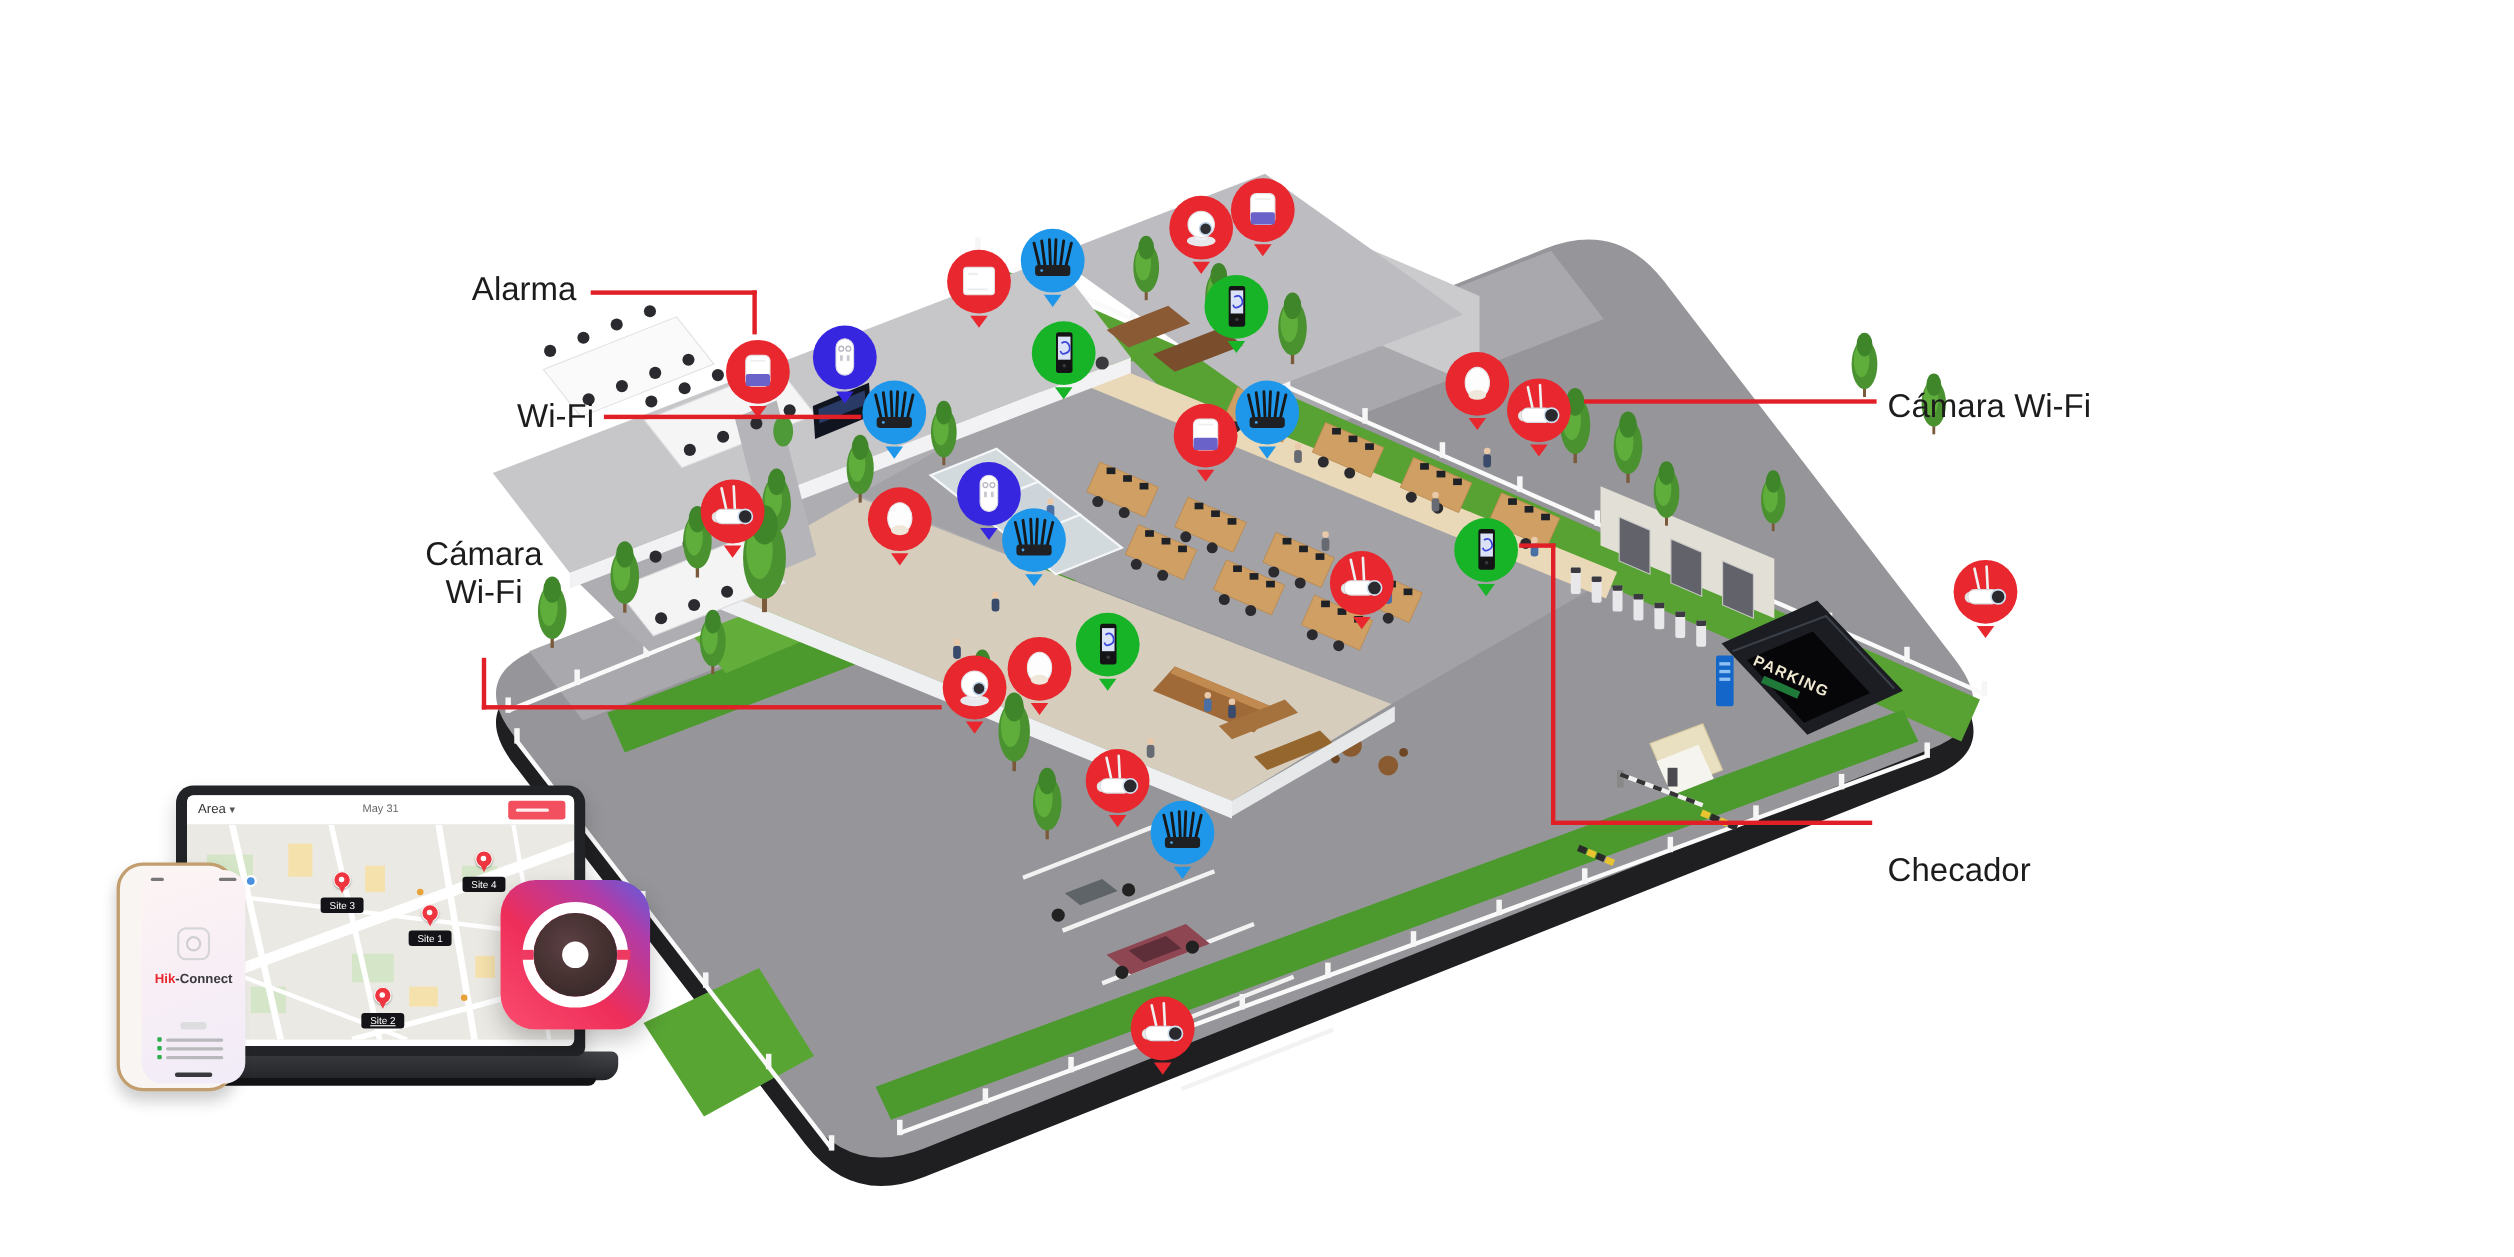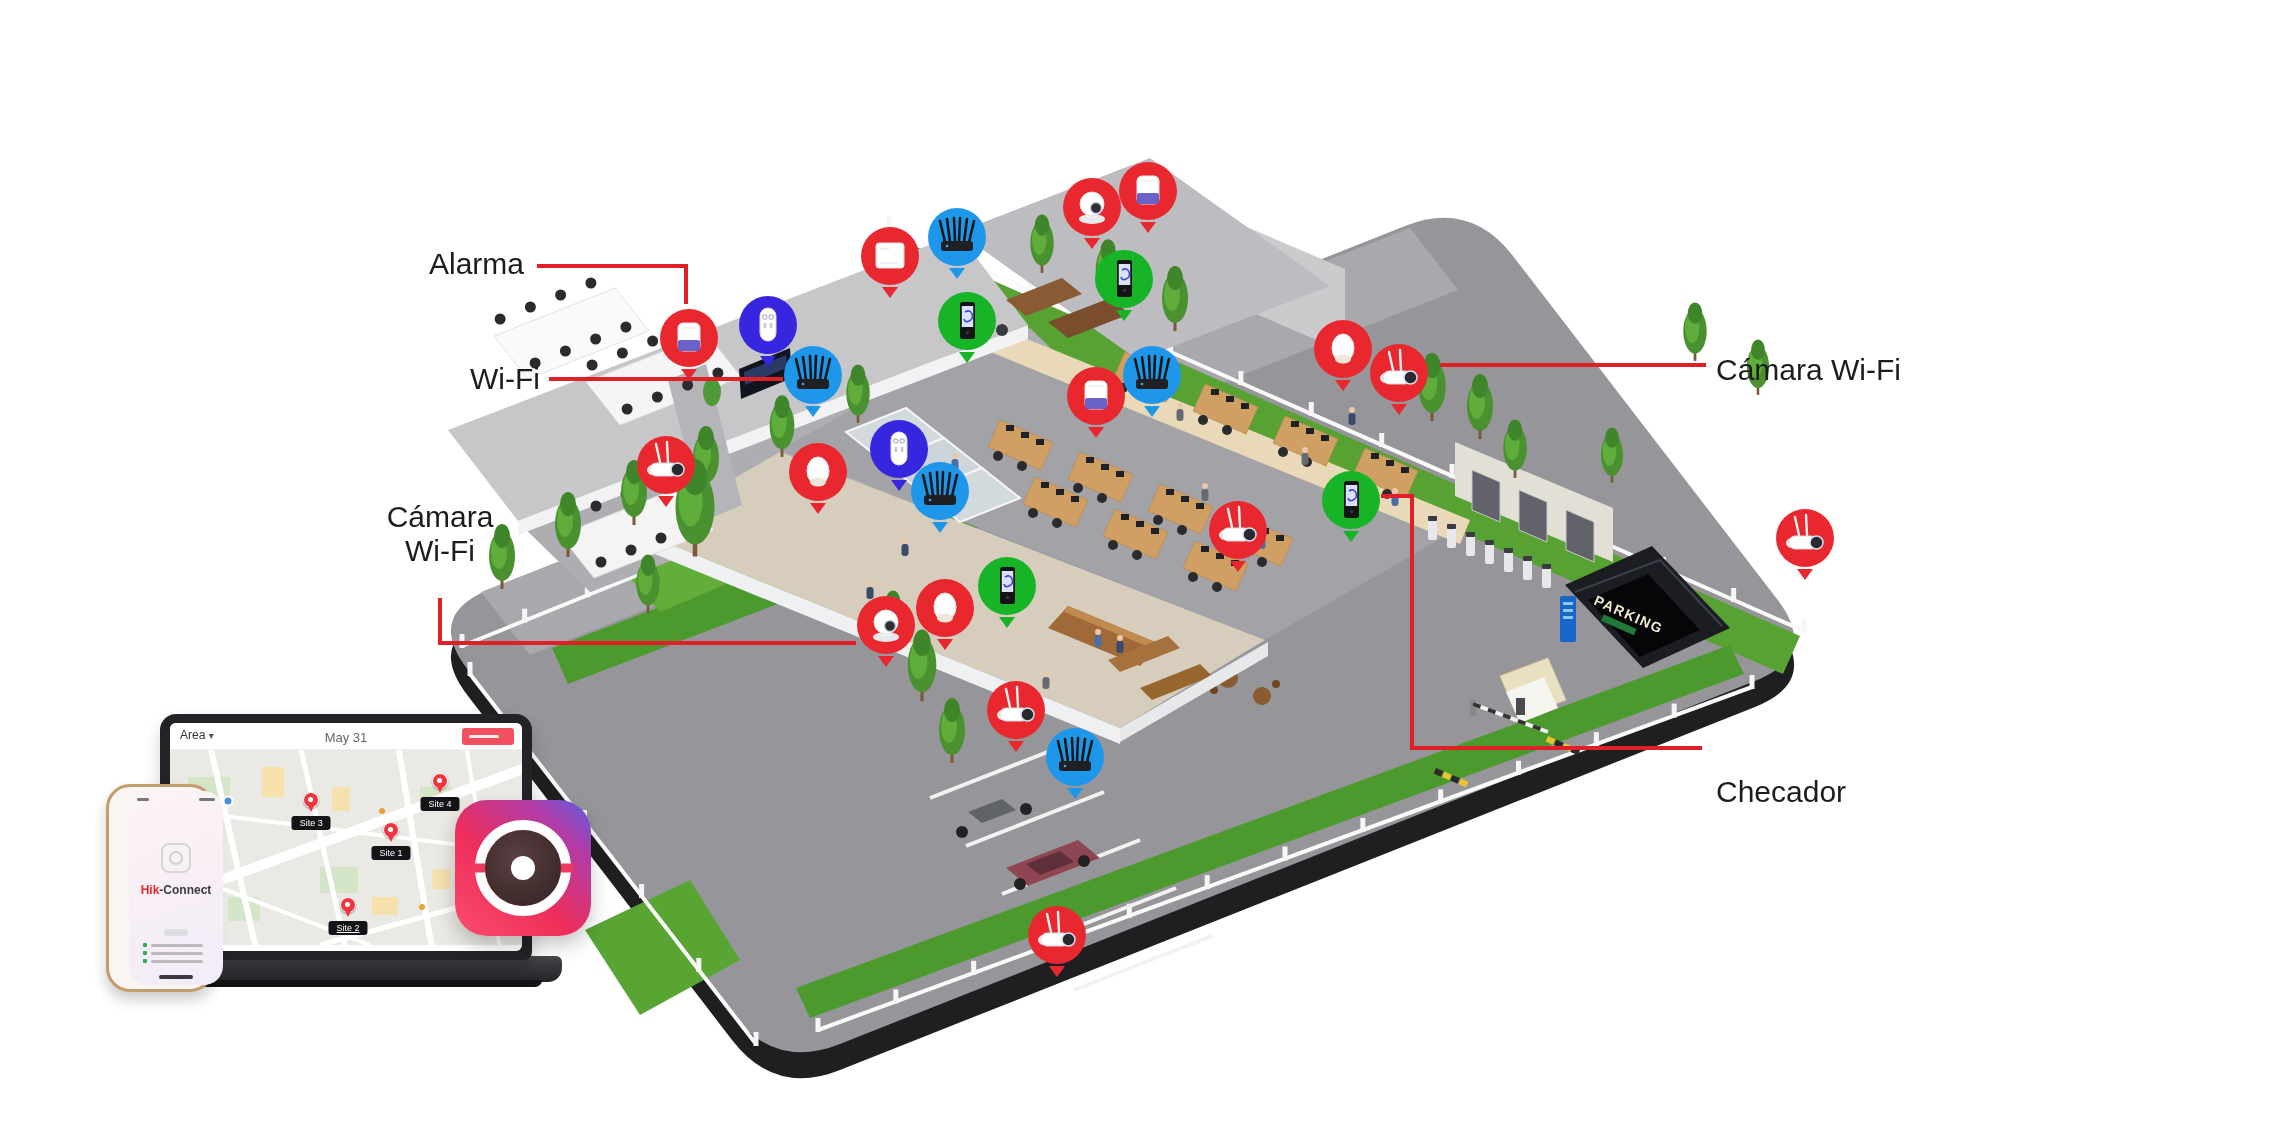--- a/index.html
+++ b/index.html
@@ -5,41 +5,41 @@
   html,body{margin:0;padding:0;background:#ffffff;}
   body{font-family:"Liberation Sans", sans-serif;}
   #stage{position:relative;width:2285px;height:1143px;overflow:hidden;background:#fff;}
 
   
   .page-title{position:absolute;left:0;top:62px;width:2285px;text-align:center;
     font-size:48px;font-weight:bold;color:#141414;letter-spacing:.5px;}
   .callout-label{position:absolute;font-size:30px;color:#1c1c1c;font-weight:400;z-index:30;}
   .lbl-alarma{left:324px;top:247px;width:200px;text-align:right;}
   .lbl-wifi{left:340px;top:362px;width:200px;text-align:right;}
-  .lbl-cwl{left:330px;top:500px;width:220px;text-align:center;line-height:34px;}
+  .lbl-cwl{left:330px;top:488px;width:220px;text-align:center;line-height:34px;}
   .lbl-cwr{left:1716px;top:353px;}
   .lbl-checador{left:1716px;top:775px;}
 
   .cline{position:absolute;background:#e01f26;z-index:25;}
 
   
   .marker{position:absolute;width:58px;display:flex;flex-direction:column;align-items:center;z-index:20;}
   .mcircle{width:58px;height:58px;border-radius:50%;display:flex;align-items:center;justify-content:center;}
   .mcircle svg{overflow:visible;display:block;}
   .mptr{width:0;height:0;border-left:8px solid transparent;border-right:8px solid transparent;
     border-top:11px solid #000;margin-top:2px;}
 
   
   .laptop-frame{position:absolute;left:160px;top:714px;width:372px;height:246px;background:#222326;
     border-radius:16px 16px 8px 8px;z-index:4;box-shadow:0 10px 18px rgba(0,0,0,.18);}
   .laptop-screen{position:absolute;left:10px;top:9px;width:352px;height:228px;background:#fff;border-radius:6px;overflow:hidden;}
   .laptop-header{position:absolute;left:0;top:0;width:100%;height:26px;background:#fff;border-bottom:1px solid #eee;}
   .area-select{position:absolute;left:10px;top:5px;font-size:12px;color:#333;cursor:pointer;}
   .area-caret{font-size:10px;color:#555;}
-  .map-date{position:absolute;left:0;top:7px;width:100%;text-align:center;font-size:13px;color:#666;}
+  .map-date{position:absolute;left:0;top:7px;width:100%;text-align:center;font-size:10px;color:#666;}
   .hdr-btn{position:absolute;right:8px;top:5px;width:52px;height:17px;background:#f2505e;border-radius:3px;}
   .hdr-btn::before{content:"";position:absolute;left:7px;top:7px;width:30px;height:3px;background:rgba(255,255,255,.9);border-radius:2px;}
   .map-area{position:absolute;left:0;top:26px;width:352px;height:196px;background:#ebe9e4;}
   .map-pin{position:absolute;width:16px;height:22px;margin-left:-8px;margin-top:-20px;z-index:3;}
   .map-pin .ph{position:absolute;left:0;top:0;width:14px;height:14px;background:#ee3640;border:1px solid #fff;border-radius:50%;box-shadow:0 1px 2px rgba(0,0,0,.35);}
   .map-pin .ph::after{content:"";position:absolute;left:4px;top:4px;width:5px;height:5px;background:#fff;border-radius:50%;}
   .map-pin .pt{position:absolute;left:4px;top:12px;width:0;height:0;border-left:4px solid transparent;border-right:4px solid transparent;border-top:8px solid #ee3640;}
   .map-site-label{position:absolute;transform:translate(-50%,0);background:#141418;color:#fff;font-size:9px;
     padding:2px 8px;border-radius:3px;white-space:nowrap;z-index:4;}
   .laptop-base{position:absolute;left:130px;top:956px;width:432px;height:26px;z-index:3;

